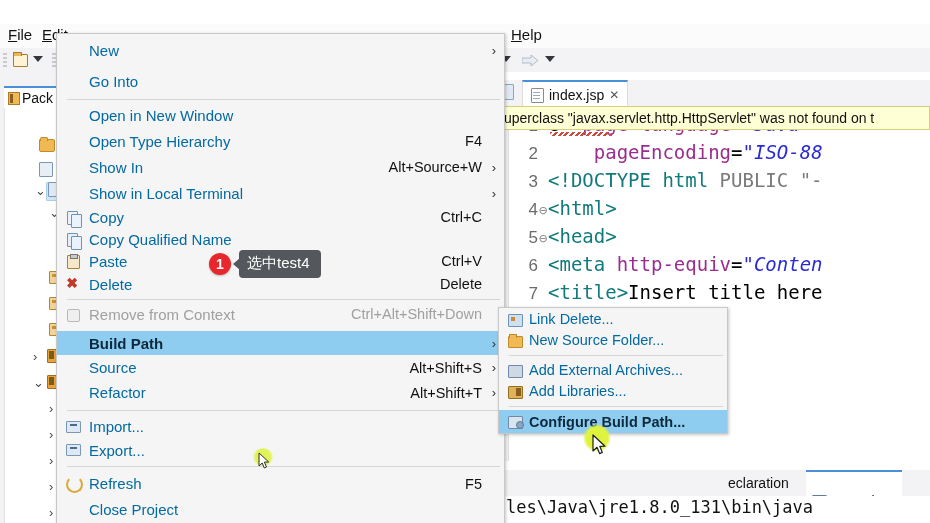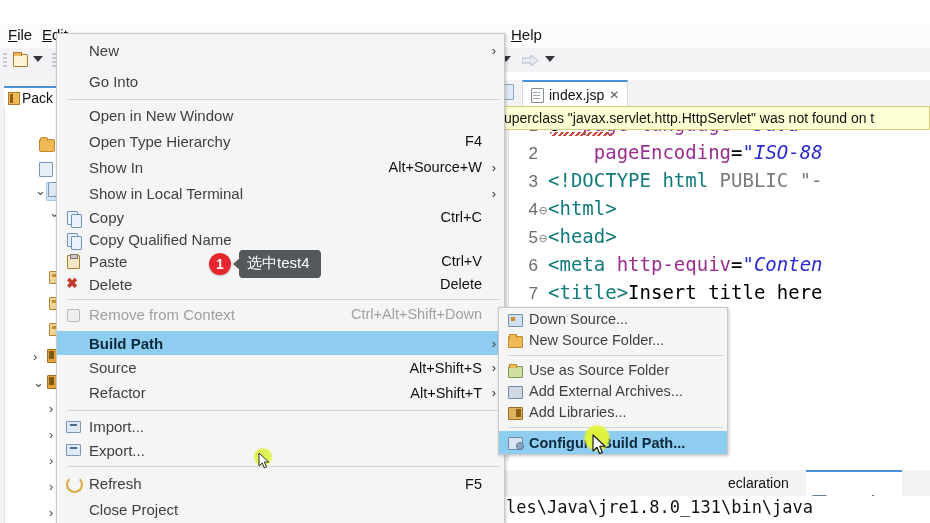--- a/index.html
+++ b/index.html
@@ -88,21 +88,21 @@
   .console-body .cl{position:absolute;left:10px;white-space:pre;color:#111;}
   .console-scroll{position:absolute;left:0;top:424px;width:9px;height:99px;background:#f1f1f1;border-right:1px solid #e0e0e0;}
 
   
   .ctxmenu{position:absolute;left:56px;top:33px;width:447px;background:#f5f5f5;border:1px solid #c8c8c8;box-shadow:1px 1px 3px rgba(0,0,0,.22);z-index:50;}
   .ctxmenu.sub{left:498px;top:307px;width:228px;z-index:60;}
   .mrow{position:relative;height:23.5px;display:flex;align-items:center;box-sizing:border-box;}
   .mrow.sep{height:7px;}
   .mrow.sep .ln{position:absolute;left:10px;right:4px;top:3px;height:1px;background:#d6d6d6;}
   .mrow .mico{position:absolute;left:8px;top:4px;width:16px;height:15px;}
-  .mrow .mlabel{position:absolute;left:32px;font-size:15px;color:#404040;white-space:nowrap;}
+  .mrow .mlabel{position:absolute;left:32px;font-size:15px;color:#0369a1;white-space:nowrap;}
   .ctxmenu.sub .mlabel{left:30px;font-size:14.5px;}
   .mrow .maccel{position:absolute;right:22px;font-size:14.5px;color:#111;white-space:nowrap;}
   .mrow .marrow{position:absolute;right:8px;font-size:13px;color:#333;}
   .mrow.disabled .mlabel,.mrow.disabled .maccel{color:#a0a0a0;}
   .mrow.hl{background:#8fcdf0;}
   .mrow.hl .mlabel{color:#0d2a3d;font-weight:bold;}
   .gi-copy{position:absolute;left:2px;top:1px;width:9px;height:12px;background:#eaf2fb;border:1px solid #6f93b8;border-radius:1px;}
   .gi-copy:after{content:"";position:absolute;left:3px;top:2px;width:9px;height:12px;background:#eaf2fb;border:1px solid #6f93b8;border-radius:1px;}
   .gi-paste{position:absolute;left:2px;top:1px;width:11px;height:12px;background:#f5e7c8;border:1px solid #a5842f;border-radius:1px;}
   .gi-paste:before{content:"";position:absolute;left:2px;top:-2px;width:6px;height:3px;background:#c9c9c9;border:1px solid #777;}
@@ -396,39 +396,33 @@
       <span class="mlabel">Close Unrelated Projects</span>
     </div>
 
   </div>
 
   <div class="ctxmenu sub">
     <div class="mrow" style="height:21px;">
       <span class="mico">
           <span class="gi-src"></span>
         </span>
-      <span class="mlabel">Down Source...</span>
+      <span class="mlabel">Link Delete...</span>
     </div>
     <div class="mrow" style="height:22px;">
       <span class="mico">
           <span class="gi-folder"></span>
         </span>
       <span class="mlabel">New Source Folder...</span>
     </div>
 
     <div class="mrow sep" style="height:8px;">
         <span class="ln" style="top:4px;"></span>
       </div>
 
-    <div class="mrow" style="height:21px;">
-      <span class="mico">
-          <span class="gi-folder" style="background:#cfe0a0;border-color:#7f9a4a;"></span>
-        </span>
-      <span class="mlabel">Use as Source Folder</span>
-    </div>
     <div class="mrow" style="height:21px;">
       <span class="mico">
           <span class="gi-jar" style="background:#cfd9e4;border-color:#6f8aa8;"></span>
         </span>
       <span class="mlabel">Add External Archives...</span>
     </div>
     <div class="mrow" style="height:22px;">
       <span class="mico">
           <span class="gi-lib"></span>
         </span>

